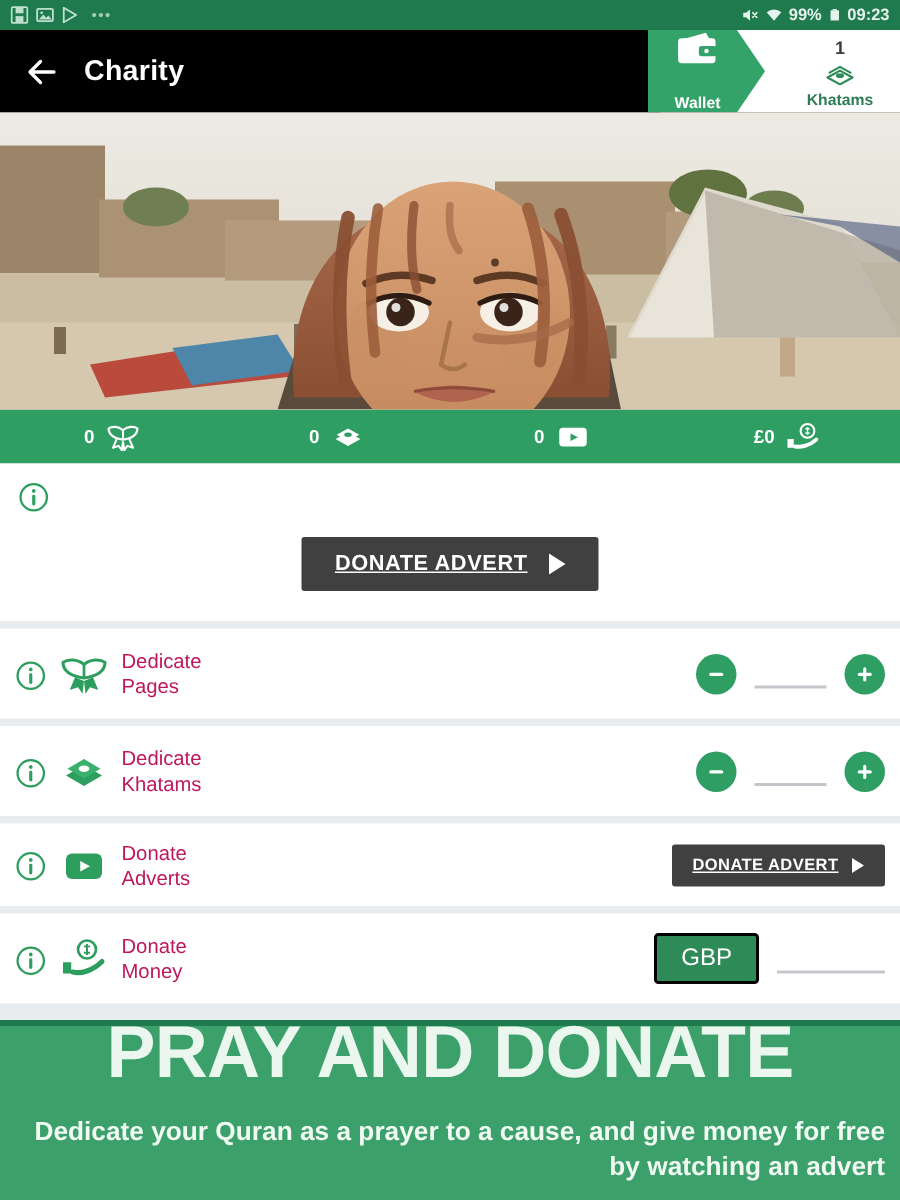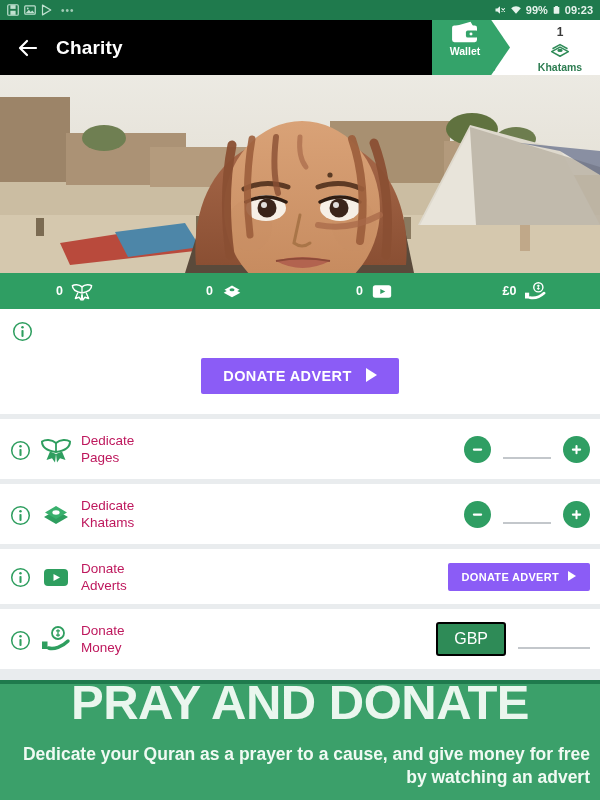--- a/index.html
+++ b/index.html
@@ -25,21 +25,21 @@
   
   .appbar { height: 55px; background: #000; display: flex; align-items: stretch; flex: 0 0 auto; position: relative; }
   .appbar-left { display: flex; align-items: center; gap: 16px; padding-left: 16px; flex: 1 1 auto; }
   .back-arrow { width: 24px; height: 24px; display: block; }
   .appbar-title { color: #fff; font-size: 19px; font-weight: bold; letter-spacing: .2px; }
 
   .appbar-right { width: 160px; background: #fff; display: flex; align-items: stretch; position: relative; }
   .wallet-tab {
     position: absolute; left: -8px; top: 0; width: 78px; height: 55px;
     background: #34a36a; color: #fff;
-    display: flex; flex-direction: column; align-items: center; justify-content: flex-start;
+    display: flex; flex-direction: column; align-items: center; justify-content: space-between;
     gap: 1px;
     clip-path: polygon(0 0, 76% 0, 100% 50%, 76% 100%, 0 100%);
     padding-right: 12px; z-index: 2;
   }
   .wallet-ico { width: 30px; height: 24px; display: block; }
   .wallet-label { font-size: 10.5px; font-weight: bold; }
 
   .stat-tab {
     flex: 1 1 0; display: flex; flex-direction: column;
     align-items: center; justify-content: center; gap: 0px;
@@ -68,24 +68,25 @@
   .card { background: #fff; margin-bottom: 5px; position: relative; }
 
   .desc-card { padding: 10px 12px 0 12px; display: flex; gap: 10px; }
   .info-ico { width: 21px; height: 21px; display: block; flex: 0 0 auto; margin-top: 2px; }
   .desc-text-wrap { flex: 1 1 auto; padding-top: 1px; }
   .desc-text { font-size: 11.3px; color: #8b8f93; line-height: 15px; }
   .read-more { display: block; text-align: right; font-size: 11.5px; font-weight: bold; color: #2e7d52; margin-top: 4px; }
   .advert-btn-wrap { display: flex; justify-content: center; padding: 16px 0 20px 0; }
 
   .btn-orange {
-    background: #8b5cf6; color: #fff; border: none; border-radius: 2px;
+    background: #404040; color: #fff; border: none; border-radius: 2px;
     font-family: "Liberation Sans", sans-serif; font-weight: bold;
-    display: inline-flex; align-items: flex-start; gap: 14px;
+    display: inline-flex; align-items: center; gap: 14px;
     cursor: pointer;
+    text-decoration: underline;
   }
   .btn-orange.big { padding: 10px 22px; font-size: 14.5px; letter-spacing: .4px; }
   .btn-orange.small { padding: 8px 14px; font-size: 11px; gap: 9px; letter-spacing: .3px; }
   .tri { width: 0; height: 0; border-style: solid; }
   .tri.big { border-width: 7px 0 7px 11px; border-color: transparent transparent transparent #fff; }
   .tri.small { border-width: 5px 0 5px 8px; border-color: transparent transparent transparent #fff; }
 
   
   .opt-row { display: flex; align-items: center; padding: 9px 10px; min-height: 60px; }
   .opt-left { display: flex; align-items: center; gap: 8px; flex: 1 1 auto; }

